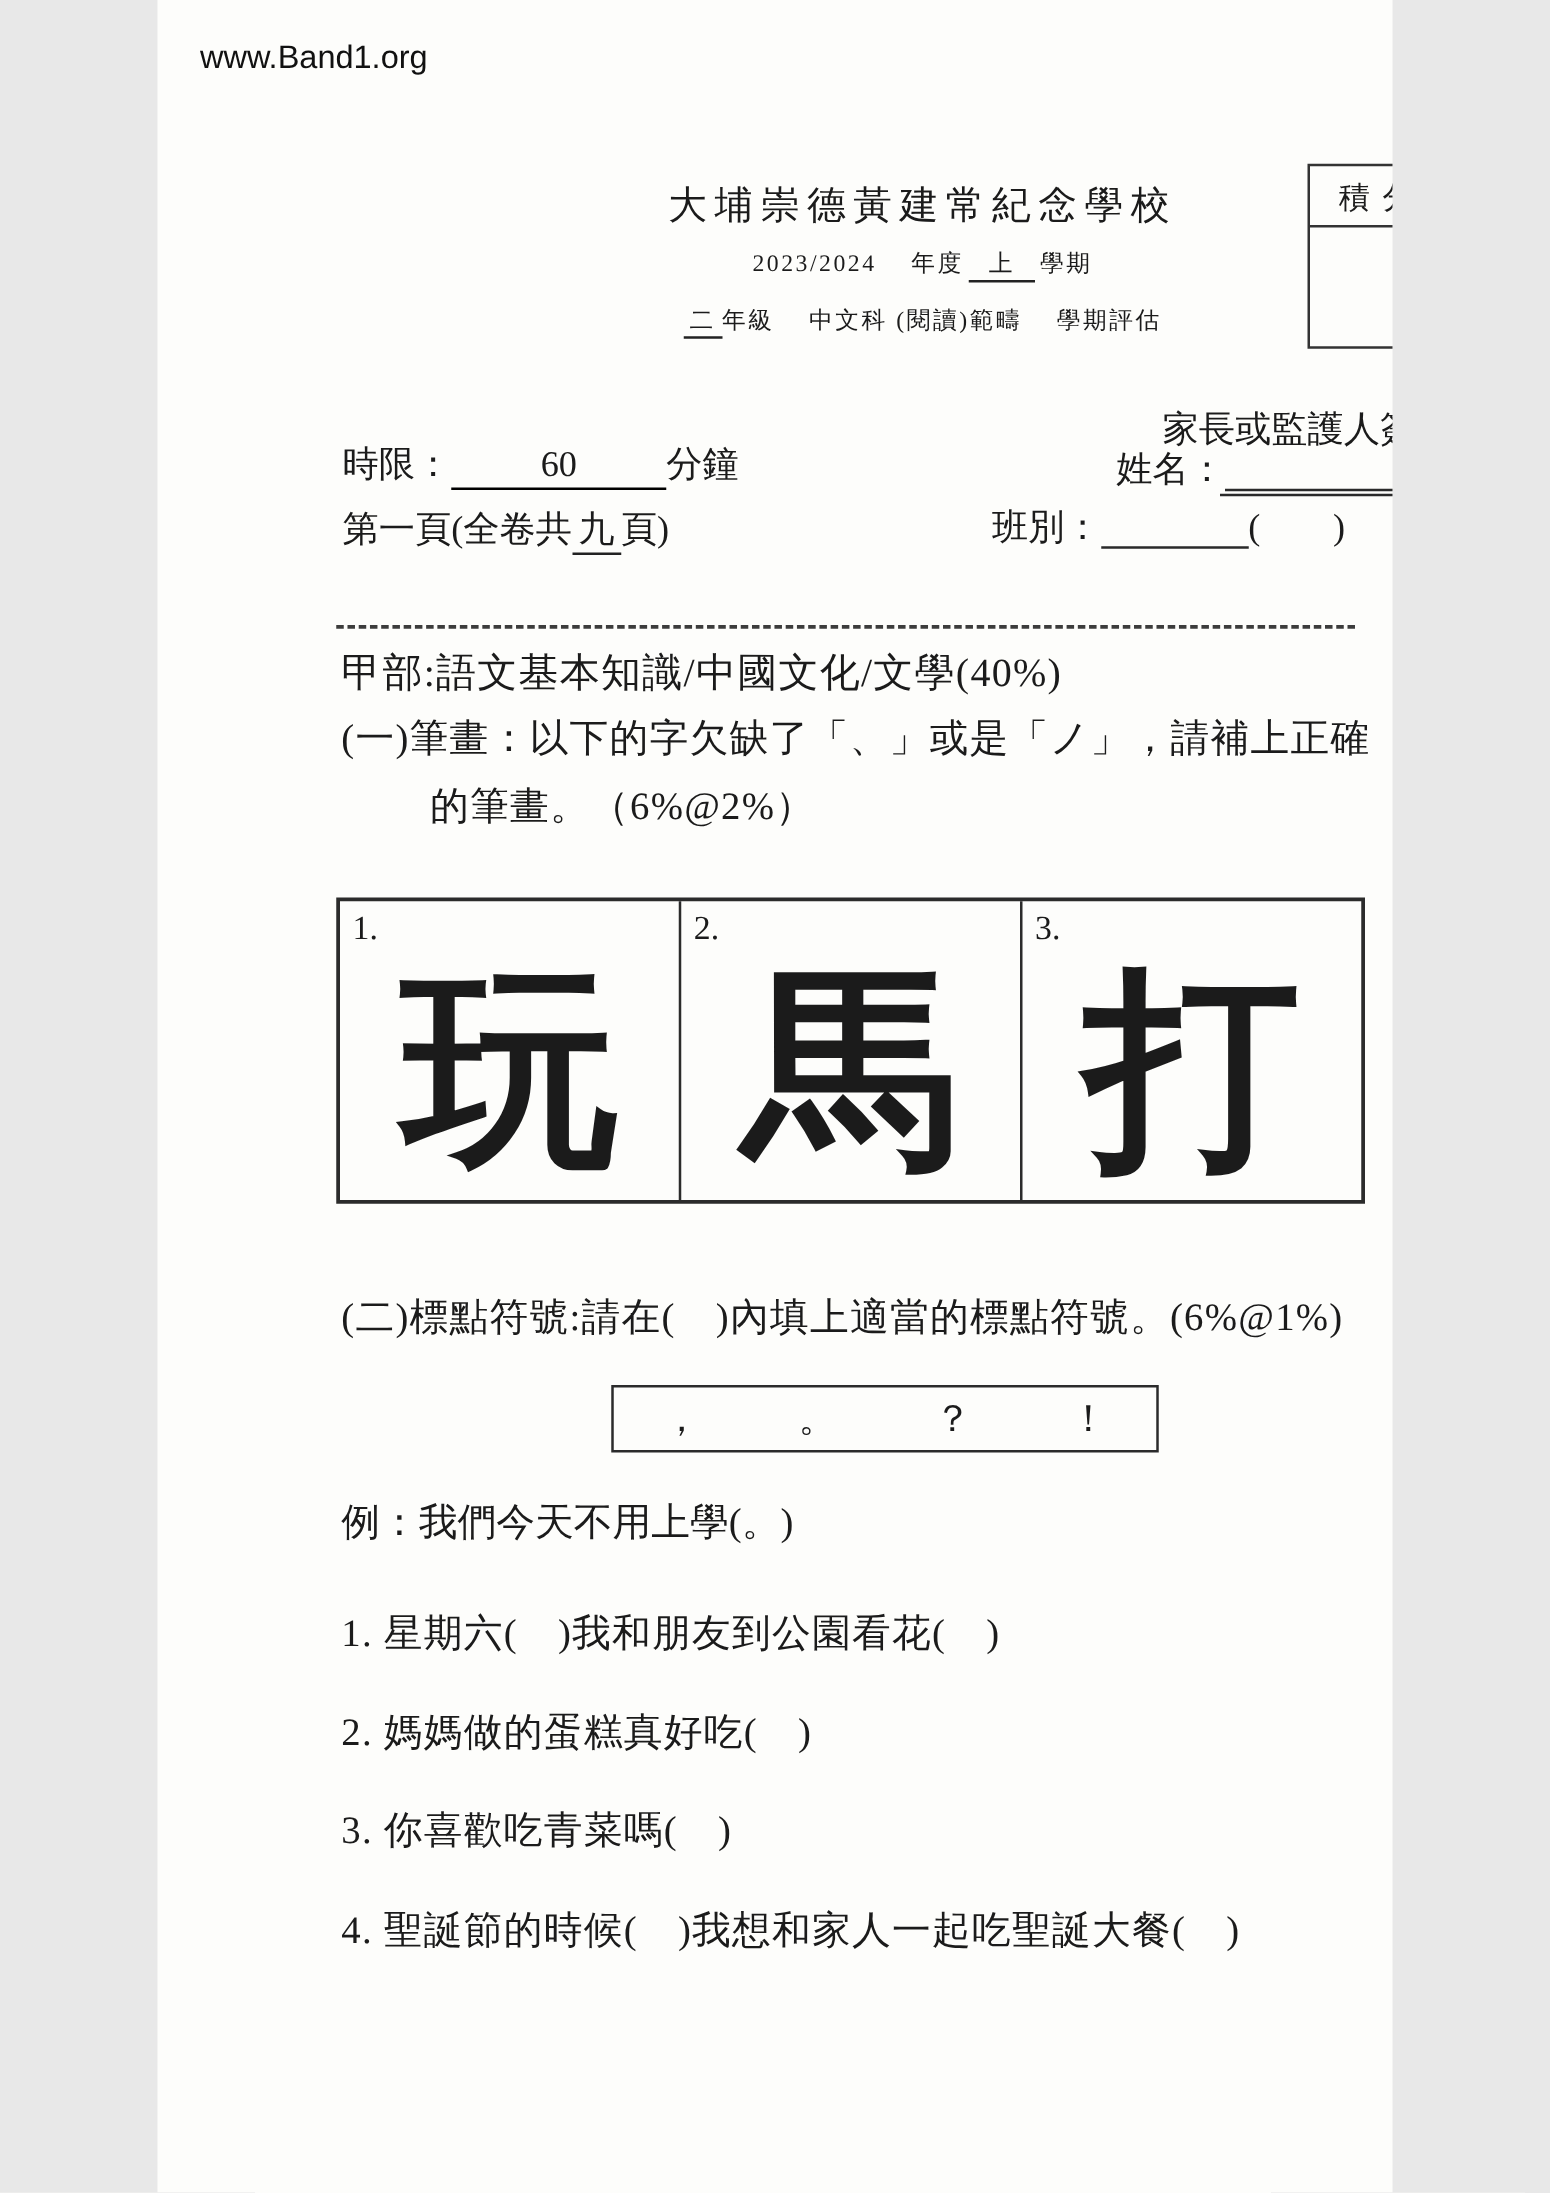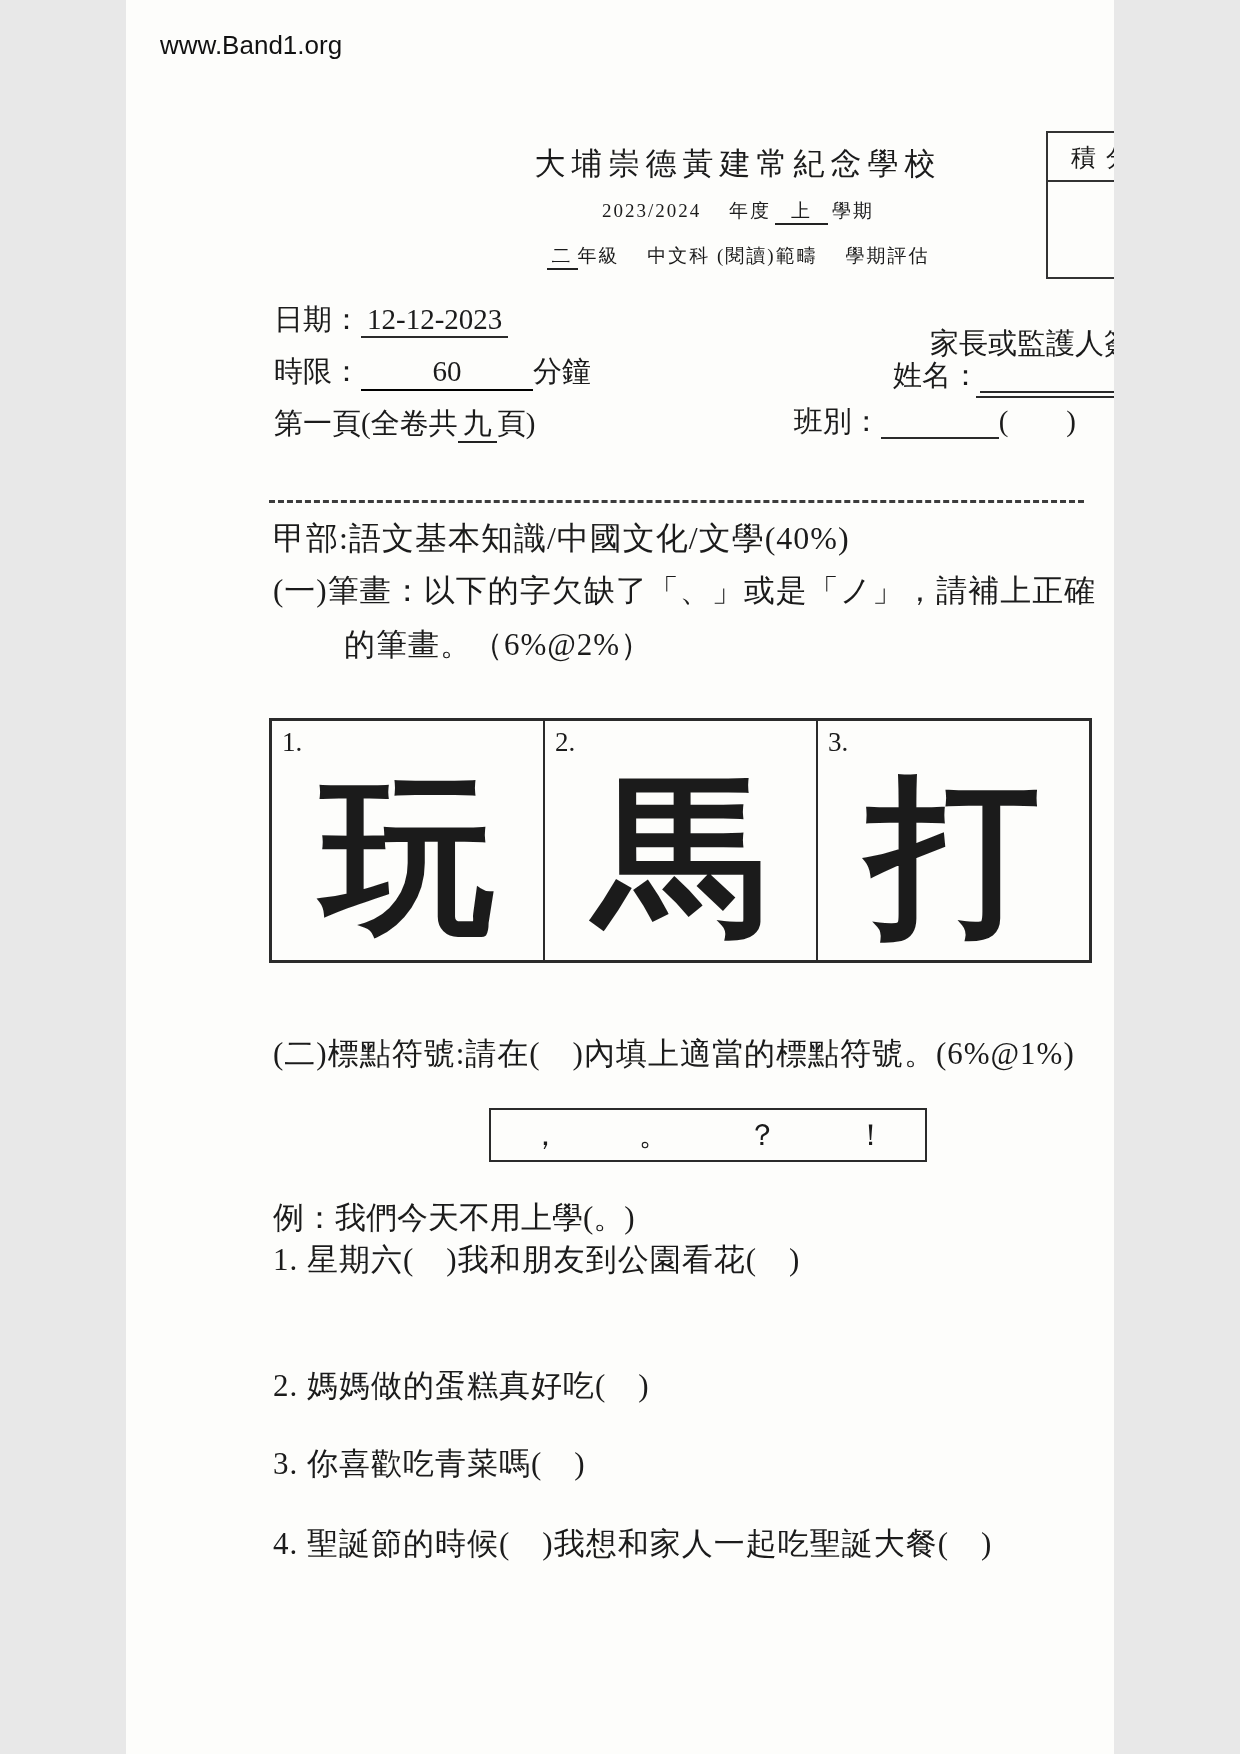--- a/index.html
+++ b/index.html
@@ -75,23 +75,20 @@
     <span class="hdr-line">學期</span>
   </div>
   <div class="abs hdr" style="top:243px;">
     <span class="hdr-line u-char">二</span><span class="hdr-line">年級　 中文科 (閱讀)範疇　 學期評估</span>
   </div>
 
   <div class="abs scorebox" style="left:920px; top:131px;">
     <span class="lbl">積分</span>
   </div>
 
-  <div class="abs info" style="left:148px; top:300px;">
-    <span>日期：</span><span class="u-val">12-12-2023</span>
-  </div>
   <div class="abs info" style="left:148px; top:352px;">
     <span>時限：</span><span class="u-center" style="width:172px;">60</span><span>分鐘</span>
   </div>
   <div class="abs info" style="left:148px; top:404px;">
     <span>第一頁(全卷共</span><span class="u-char">九</span><span>頁)</span>
   </div>
 
   <div class="abs info" style="left:620px; top:324px; width:445px; text-align:right;">
     <span>家長或監護人簽署：</span><span class="blank" style="width:215px;"></span>
   </div>
@@ -128,18 +125,18 @@
 
   <div class="abs punctbox" style="left:363px; top:1108px;">
     <span>，</span>
     <span>。</span>
     <span>？</span>
     <span>！</span>
   </div>
 
   <div class="abs ex" style="left:147px; top:1197px;">例：我們今天不用上學(。)</div>
 
-  <div class="abs qitem" style="left:147px; top:1239px;">1. 星期六(　)我和朋友到公園看花(　)</div>
+  <div class="abs qitem" style="left:147px; top:1286px;">1. 星期六(　)我和朋友到公園看花(　)</div>
   <div class="abs qitem" style="left:147px; top:1365px;">2. 媽媽做的蛋糕真好吃(　)</div>
   <div class="abs qitem" style="left:147px; top:1443px;">3. 你喜歡吃青菜嗎(　)</div>
   <div class="abs qitem" style="left:147px; top:1523px;">4. 聖誕節的時候(　)我想和家人一起吃聖誕大餐(　)</div>
 
 </div>
 
 </body></html>

